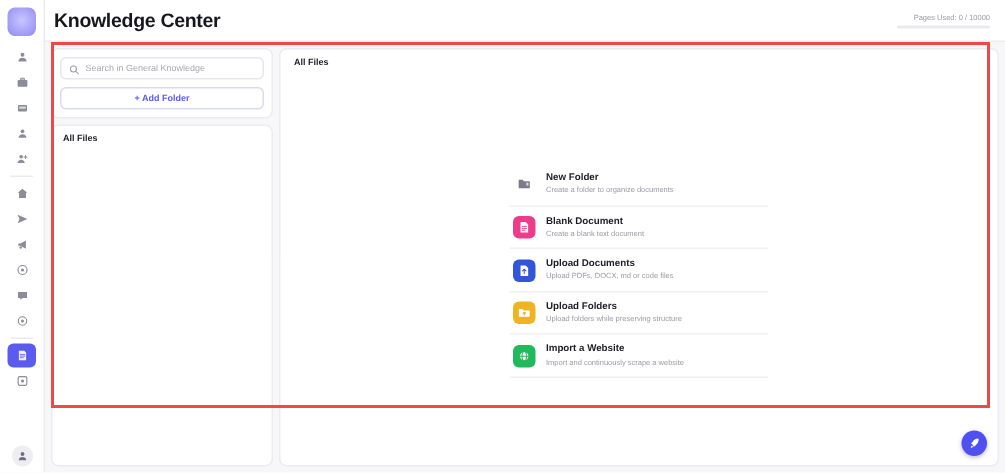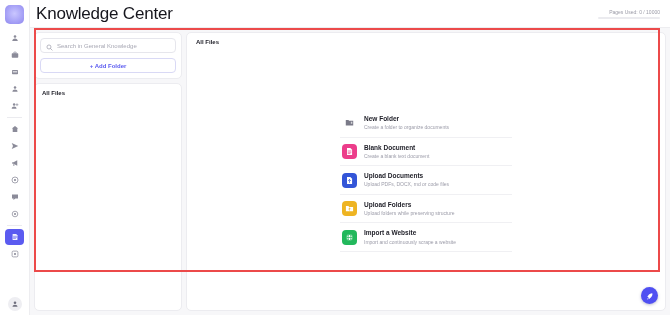--- a/index.html
+++ b/index.html
@@ -78,22 +78,22 @@
   .topbar {
     height: 28px;
     background: #ffffff;
     border-bottom: 1px solid #ededf0;
     display: flex;
     align-items: center;
     padding: 0 8px 0 6px;
     flex: 0 0 28px;
   }
   .page-title {
-    font-size: 17px;
-    font-weight: normal;
+    font-size: 13px;
+    font-weight: bold;
     color: #16161d;
     letter-spacing: -0.2px;
   }
   .topbar-right {
     margin-left: auto;
     display: flex;
     flex-direction: column;
     align-items: flex-end;
     gap: 2px;
     padding-right: 2px;

